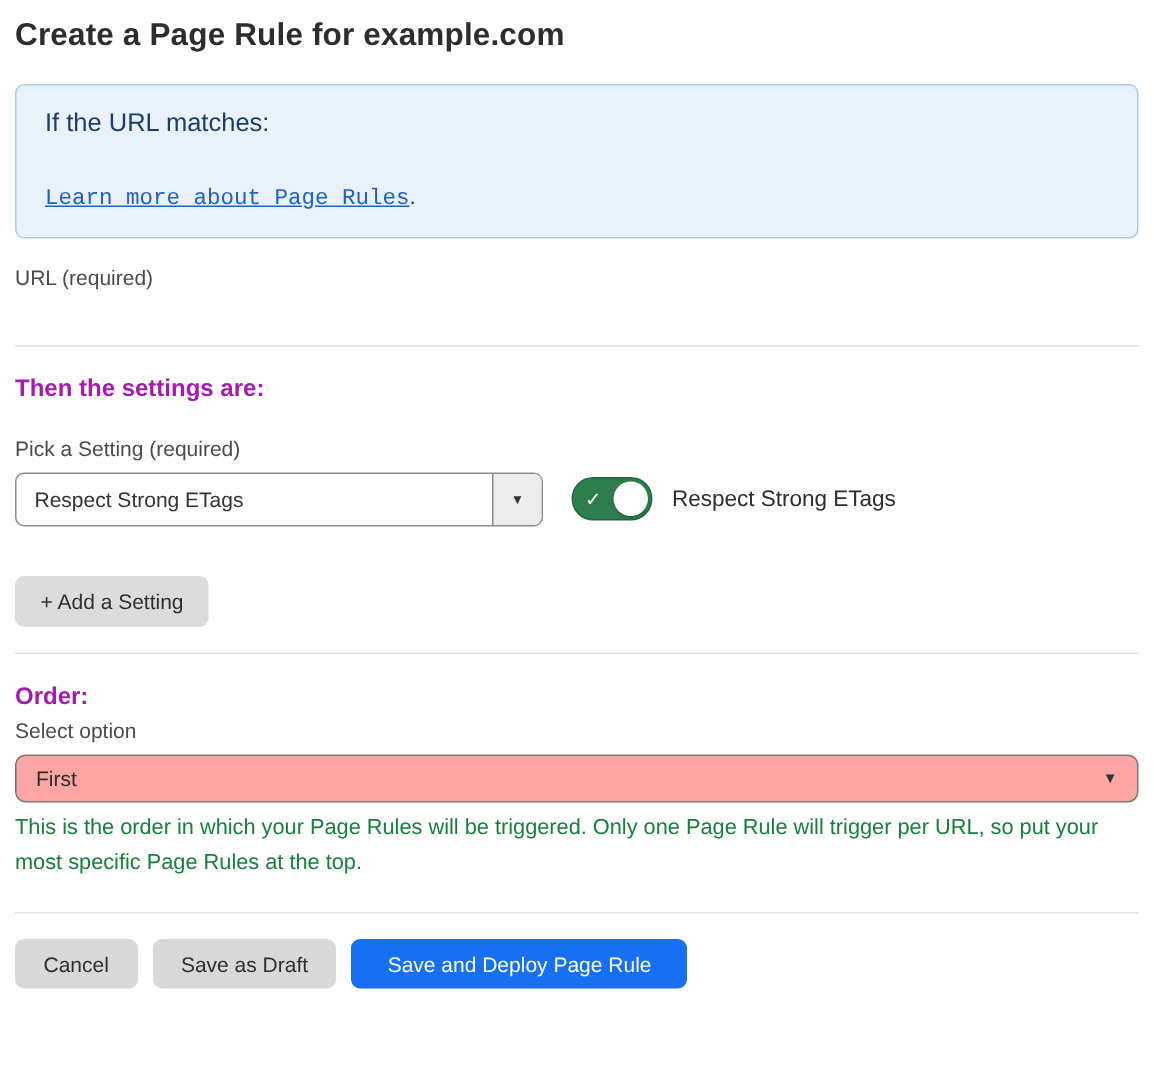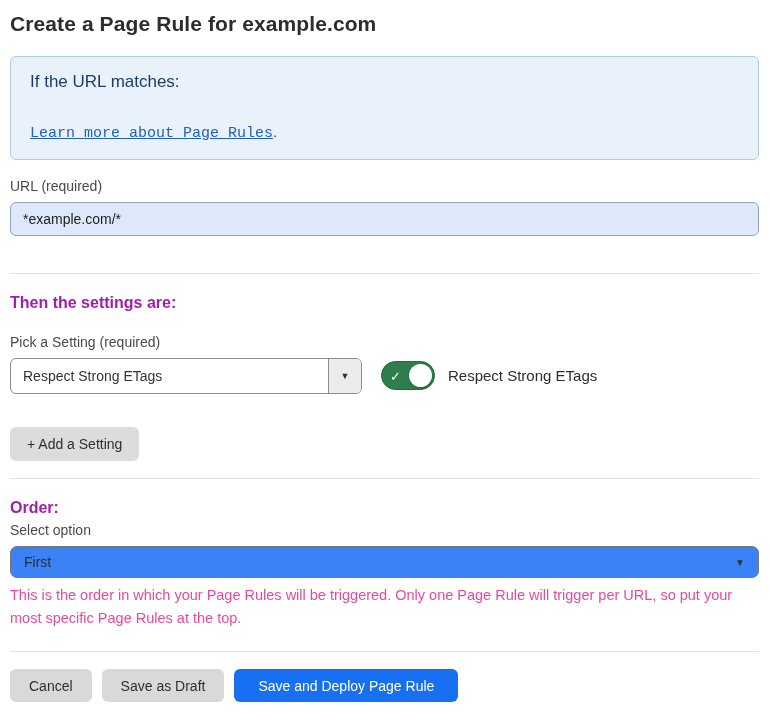--- a/index.html
+++ b/index.html
@@ -167,37 +167,37 @@
     font-size: 14px;
     font-family: "Liberation Sans", sans-serif;
     color: #2f2f2f;
     cursor: pointer;
   }
   
   .order-label { margin-top: 5px; }
   .order-select {
     width: 100%;
     height: 32px;
-    background: #3b82f6;
+    background: #fca5a5;
     border: 1px solid #787878;
     border-radius: 7px;
     display: flex;
     align-items: center;
     justify-content: space-between;
     padding: 0 13px;
     font-size: 14px;
     color: #2d2d2d;
     cursor: pointer;
   }
   .order-chevron { font-size: 10px; color: #333333; }
   .help-text {
     margin-top: 6px;
     font-size: 14.5px;
     line-height: 1.55;
-    color: #ec4899;
+    color: #15803d;
     max-width: 749px;
   }
   
   .footer-buttons {
     display: flex;
     gap: 10px;
     margin-top: 17px;
   }
   .btn {
     height: 33px;
@@ -230,21 +230,20 @@
 
   <div class="info-box">
     <div class="info-heading">If the URL matches:</div>
     <div class="info-body"><br>
       <span class="info-link">Learn more about Page Rules</span><span class="info-link-suffix">.</span>
     </div>
   </div>
 
   <div class="url-section">
     <div class="field-label">URL (required)</div>
-    <input class="url-input" type="text" value="*example.com/*" style="">
   </div>
 
   <hr class="divider divider-1">
 
   <h2 class="section-heading">Then the settings are:</h2>
 
   <div class="setting-row">
     <div class="picker-col">
       <div class="field-label">Pick a Setting (required)</div>
       <div class="select-box">

